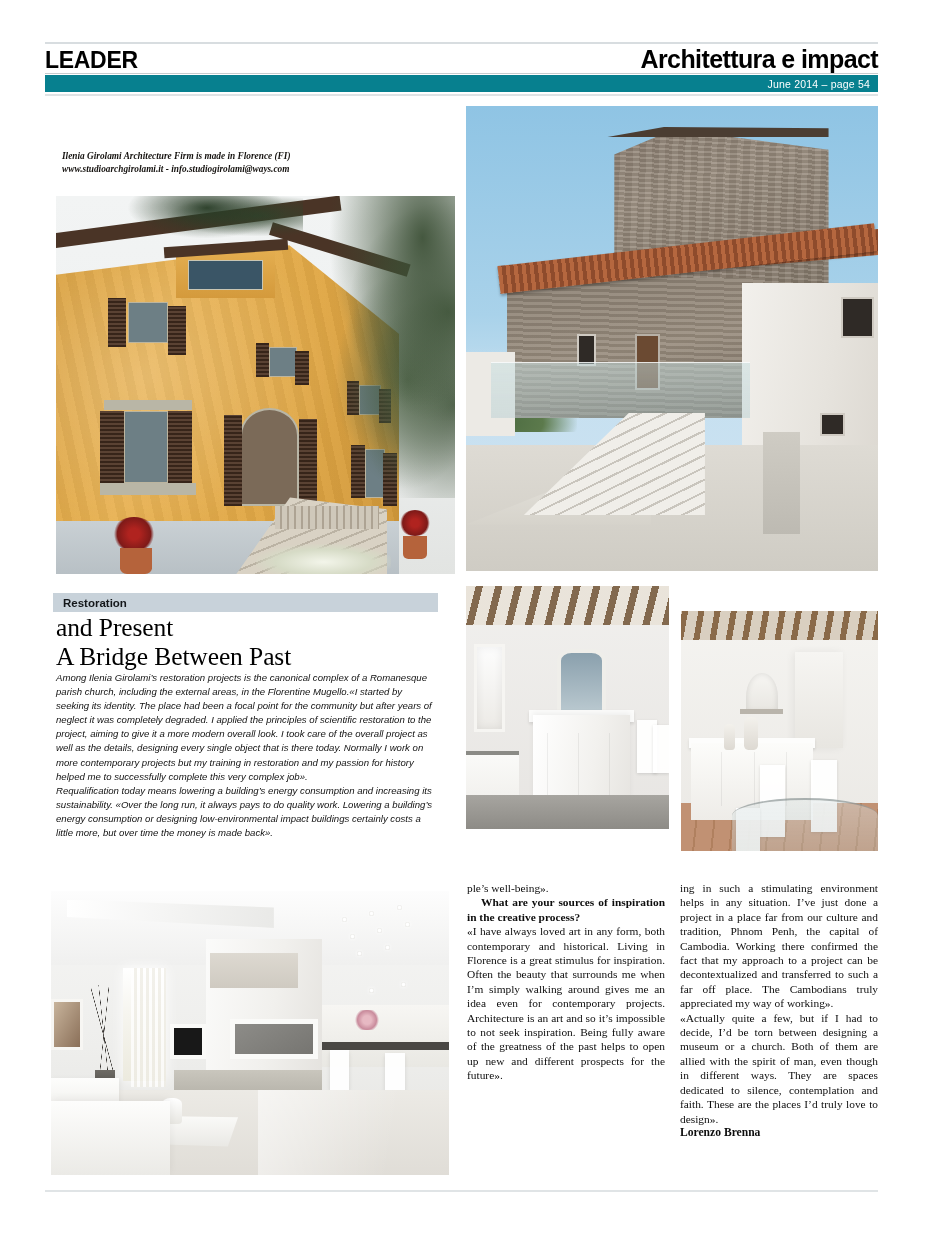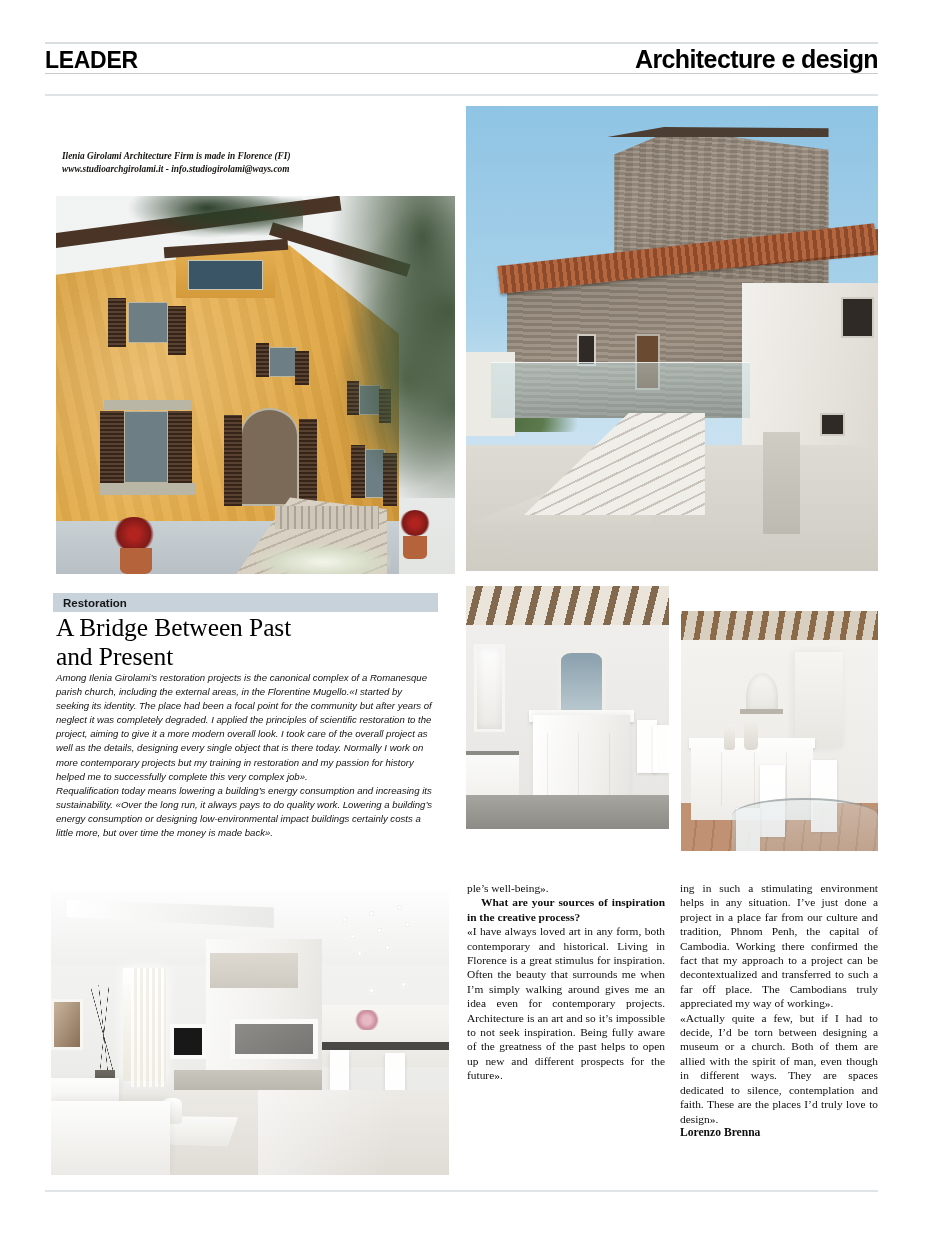--- a/index.html
+++ b/index.html
@@ -378,23 +378,26 @@
 </style>
 </head>
 <body>
 
 <div class="page">
 
   <div class="masthead">
     <div class="masthead-rule-top"></div>
     <div class="masthead-row">
       <div class="brand">LEADER</div>
-      <div class="section-title">Architecture e design</div>
+      <div class="section-title">Architettura e impact</div>
     </div>
     <div class="masthead-rule-mid"></div>
+    <div class="teal-bar">
+      <span class="issue-line">June 2014  –  page 54</span>
+    </div>
     <div class="masthead-rule-bot"></div>
   </div>
 
   <div class="photo" id="img-church">
     <div class="sky-haze"></div>
     <div class="tree-line"></div>
     <div class="gable">
         <div class="gable-tex"></div>
       </div>
     <div class="gable-ridge"></div>
@@ -538,22 +541,22 @@
 
   <div class="firm-caption">
     <div>Ilenia Girolami Architecture Firm is made in Florence (FI)</div>
     <div>www.studioarchgirolami.it - info.studiogirolami@ways.com</div>
   </div>
 
   <div class="kicker-bar">
     <span class="kicker-text">Restoration</span>
   </div>
   <div class="headline">
+    <div>and Present</div>
     <div>A Bridge Between Past</div>
-    <div>and Present</div>
   </div>
   <div class="standfirst">
     <p>Among Ilenia Girolami’s restoration projects is the canonical complex of a Romanesque parish church, including the external areas, in the Florentine Mugello.«I started by seeking its identity. The place had been a focal point for the community but after years of neglect it was completely degraded. I applied the principles of scientific restoration to the project, aiming to give it a more modern overall look. I took care of the overall project as well as the details, designing every single object that is there today. Normally I work on more contemporary projects but my training in restoration and my passion for history helped me to successfully complete this very complex job».</p>
     <p>Requalification today means lowering a building’s energy consumption and increasing its sustainability. «Over the long run, it always pays to do quality work. Lowering a building’s energy consumption or designing low-environmental impact buildings certainly costs a little more, but over time the money is made back».</p>
   </div>
 
   <div class="col" id="col-mid">
     <span class="a">ple’s well-being».</span>
     <span class="q">What are your sources of inspiration in the creative process?</span>
     <span class="a">«I have always loved art in any form, both contemporary and historical. Living in Florence is a great stimulus for inspiration. Often the beauty that surrounds me when I’m simply walking around gives me an idea even for contemporary projects. Architecture is an art and so it’s impossible to not seek inspiration. Being fully aware of the greatness of the past helps to open up new and different prospects for the future».</span>

